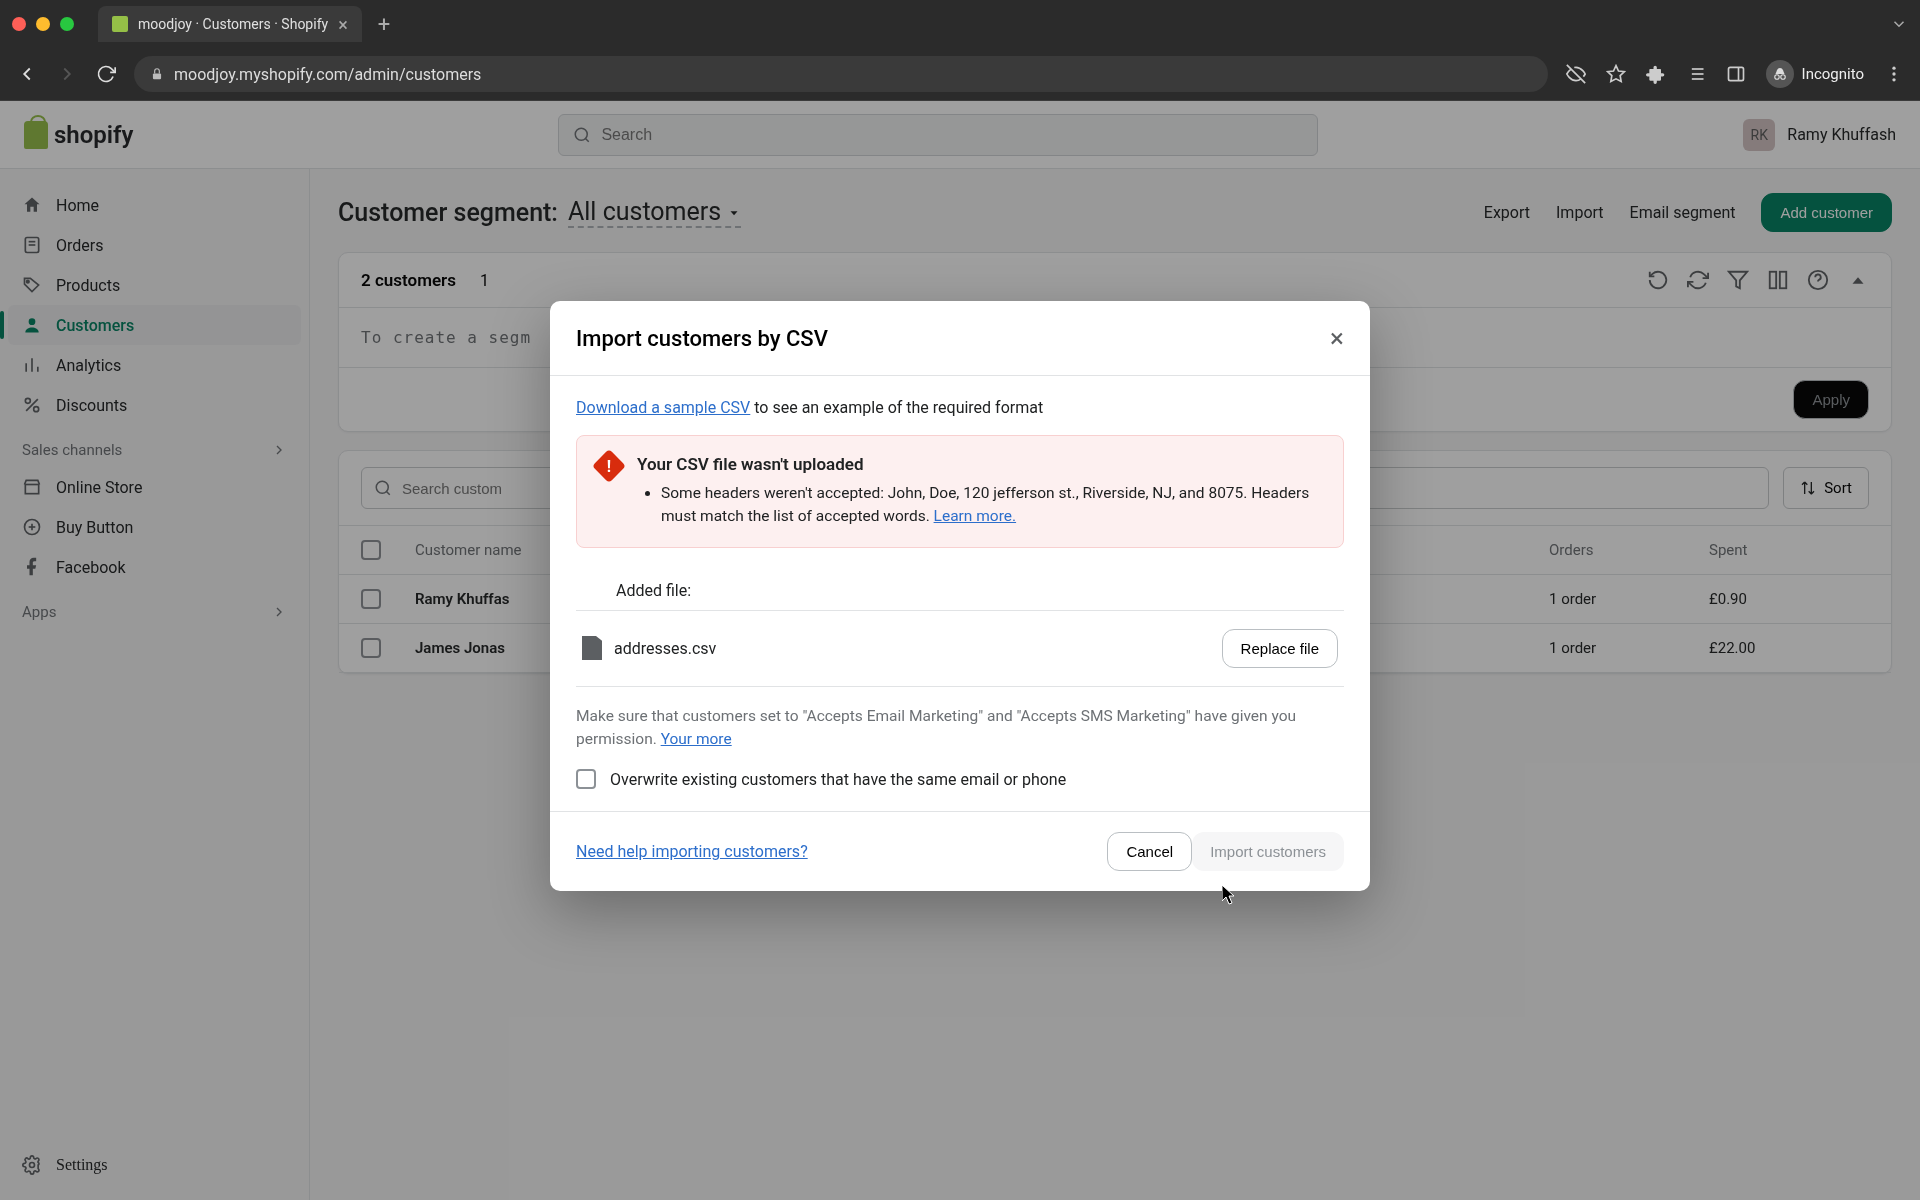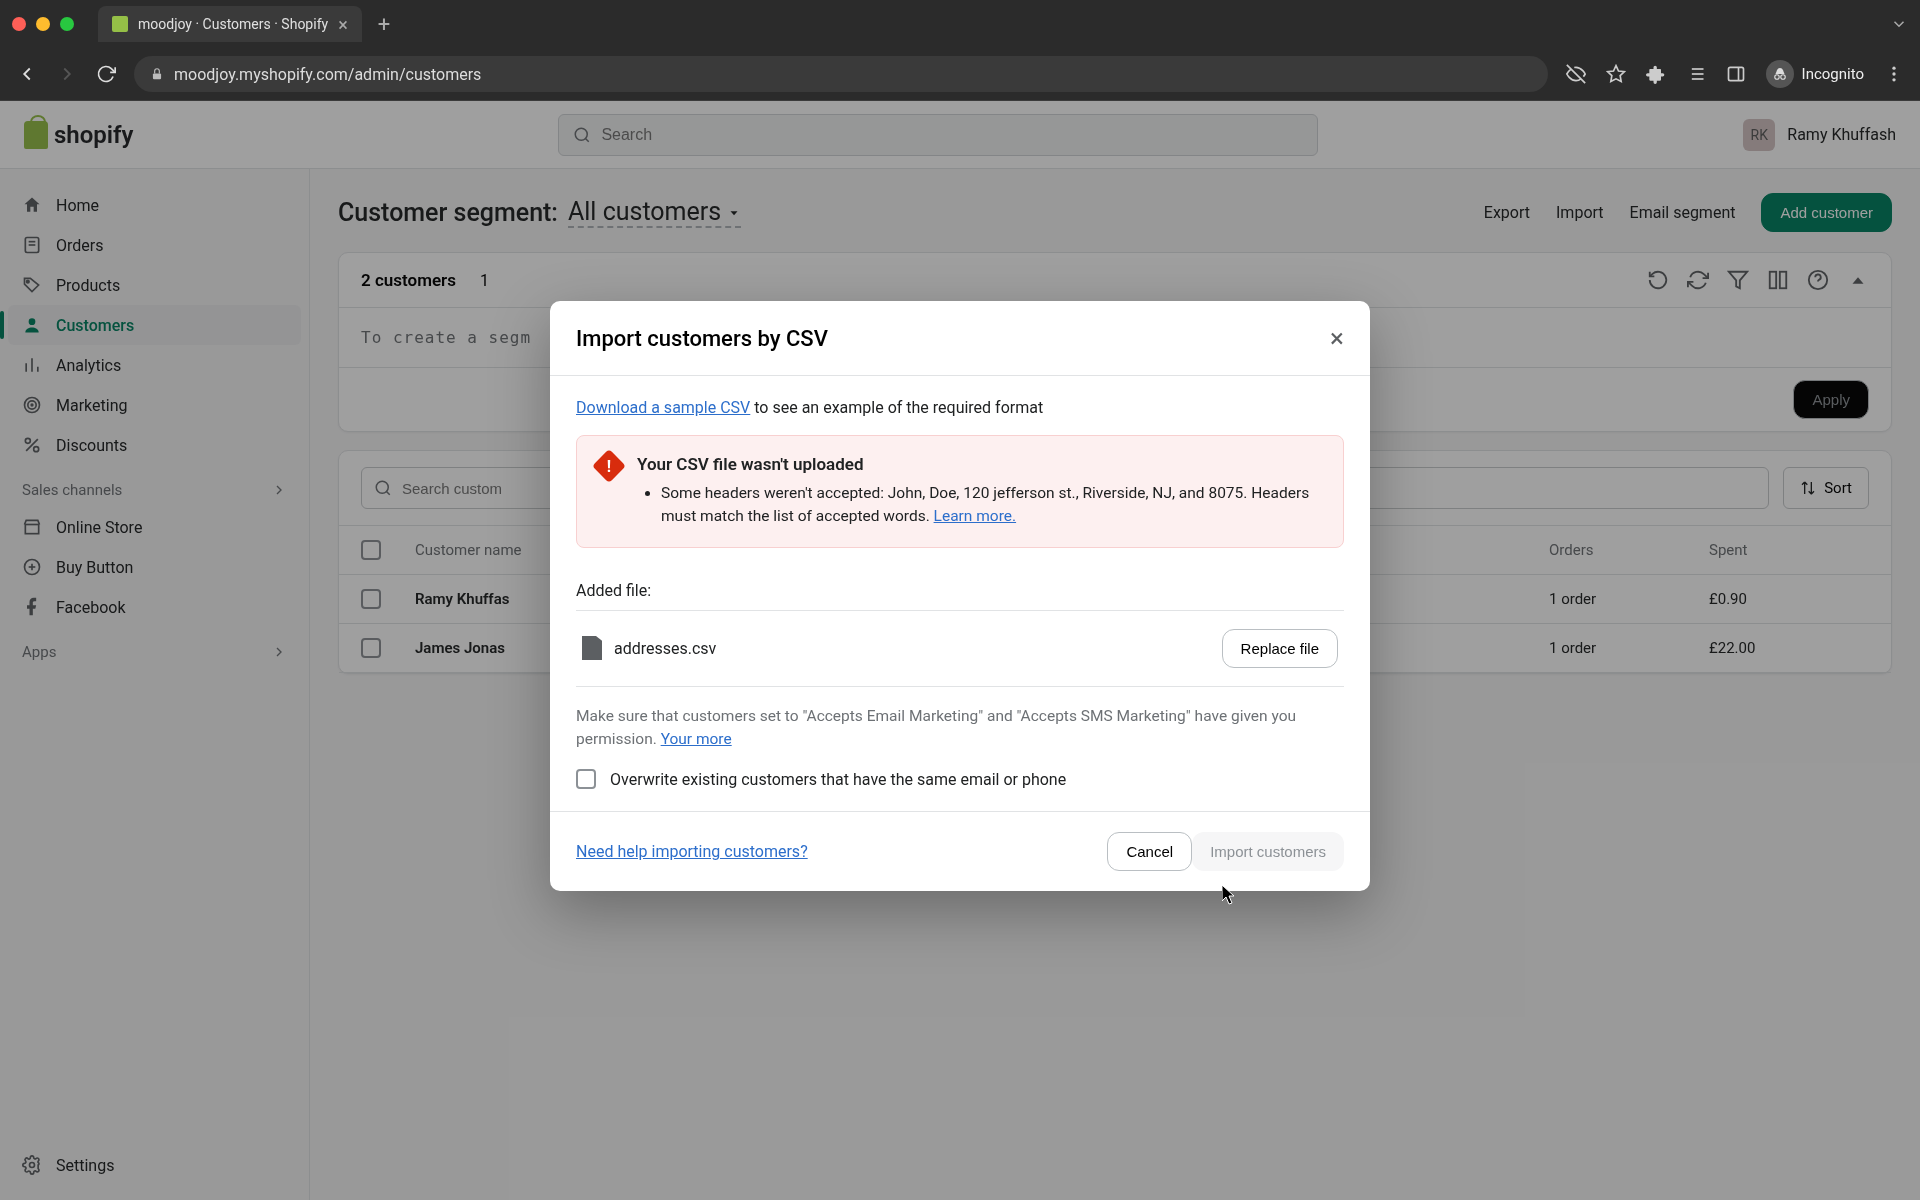--- a/index.html
+++ b/index.html
@@ -41,21 +41,21 @@
 .avatar { width: 32px; height: 32px; border-radius: 6px; background: #d4c5c5; display: flex; align-items: center; justify-content: center; font-size: 14px; color: #5c5c5c; }
 
 .main { display: flex; height: calc(100% - 68px); }
 .sidebar { width: 310px; background: #f6f6f7; padding: 16px 0; display: flex; flex-direction: column; border-right: 1px solid #e1e3e5; }
 .nav-item { display: flex; align-items: center; gap: 14px; padding: 10px 22px; color: #202223; font-size: 16px; cursor: pointer; }
 .nav-item.active { background: #edeeef; color: #008060; font-weight: 500; border-radius: 6px; margin: 0 8px; padding: 10px 14px; position: relative; }
 .nav-item.active::before { content: ''; position: absolute; left: -8px; top: 6px; bottom: 6px; width: 4px; background: #008060; border-radius: 2px; }
 .nav-icon { width: 20px; height: 20px; color: #5c5f62; flex-shrink: 0; }
 .nav-item.active .nav-icon { color: #008060; }
 .section-label { display: flex; justify-content: space-between; align-items: center; padding: 16px 22px 8px; color: #6d7175; font-size: 15px; }
-.sidebar-footer { margin-top: auto; }
+.sidebar-footer { margin-top: auto; font-family: Liberation Serif, serif; }
 
 .content { flex: 1; padding: 24px 28px; overflow: auto; }
 .page-header { display: flex; align-items: center; margin-bottom: 20px; gap: 10px; }
 .page-title { font-size: 25px; font-weight: 500; color: #202223; }
 .segment-value { font-size: 25px; color: #202223; border-bottom: 2px dashed #aeb4b9; cursor: pointer; }
 .page-actions { margin-left: auto; display: flex; gap: 26px; align-items: center; font-size: 16px; color: #202223; }
 .page-actions span { cursor: pointer; }
 .btn { padding: 10px 18px; border-radius: 12px; border: 1px solid #babfc3; background: #fff; font-size: 15px; cursor: pointer; }
 .btn.primary { background: #008060; color: #fff; border-color: #008060; }
 
@@ -85,21 +85,21 @@
 .modal-title { font-size: 22px; font-weight: 500; }
 .modal-close { font-size: 26px; color: #5c5f62; cursor: pointer; }
 .modal-body { padding: 22px 26px; font-size: 16px; color: #202223; }
 .sample-line { margin-bottom: 18px; }
 .link { color: #2c6ecb; text-decoration: underline; cursor: pointer; }
 .error-banner { border: 1px solid #f8d0d0; background: #fdf0f0; border-radius: 8px; padding: 18px 20px; display: flex; gap: 16px; margin-bottom: 33px; }
 .error-icon { width: 24px; height: 24px; background: #d82c0d; border-radius: 4px; transform: rotate(45deg); flex-shrink: 0; position: relative; }
 .error-icon::after { content: '!'; position: absolute; inset: 0; transform: rotate(-45deg); color: #fff; display: flex; align-items: center; justify-content: center; font-weight: bold; }
 .error-title { font-weight: 600; font-size: 17px; margin-bottom: 8px; }
 .error-list { list-style: disc; padding-left: 24px; color: #202223; font-size: 15.5px; line-height: 1.5; }
-.added-label { margin-bottom: 10px; font-size: 16px; }
+.added-label { margin-bottom: 10px; font-size: 16px; margin-left: 40px; }
 .file-row { display: flex; align-items: center; justify-content: space-between; border-top: 1px solid #e1e3e5; border-bottom: 1px solid #e1e3e5; padding: 18px 6px; margin-bottom: 18px; }
 .file-name { display: flex; align-items: center; gap: 12px; }
 .file-icon { width: 20px; height: 24px; background: #5c5f62; clip-path: polygon(0 0, 70% 0, 100% 20%, 100% 100%, 0 100%); }
 .permission-text { color: #6d7175; font-size: 15.5px; line-height: 1.5; margin-bottom: 18px; }
 .overwrite-row { display: flex; align-items: center; gap: 14px; }
 .modal-footer { display: flex; align-items: center; padding: 20px 26px; border-top: 1px solid #e1e3e5; }
 .footer-actions { margin-left: auto; display: flex; }
 .btn.ghost-primary { background: #f6f6f7; color: #8c9196; border: none; }
 
 .cursor { position: absolute; left: 1222px; top: 784px; pointer-events: none; }
@@ -262,28 +262,20 @@
       <div class="nav-item">
         <svg class="nav-icon" viewBox="0 0 24 24" fill="none" stroke="currentColor" stroke-width="2">
             <line x1="5" y1="20" x2="5" y2="10"></line>
             <line x1="12" y1="20" x2="12" y2="4"></line>
             <line x1="19" y1="20" x2="19" y2="14"></line>
           </svg>
         <span>Analytics</span>
       </div>
       <div class="nav-item">
         <svg class="nav-icon" viewBox="0 0 24 24" fill="none" stroke="currentColor" stroke-width="2">
-            <circle cx="12" cy="12" r="9"></circle>
-            <circle cx="12" cy="12" r="5"></circle>
-            <circle cx="12" cy="12" r="1" fill="currentColor"></circle>
-          </svg>
-        <span>Marketing</span>
-      </div>
-      <div class="nav-item">
-        <svg class="nav-icon" viewBox="0 0 24 24" fill="none" stroke="currentColor" stroke-width="2">
             <line x1="19" y1="5" x2="5" y2="19"></line>
             <circle cx="7" cy="7" r="3"></circle>
             <circle cx="17" cy="17" r="3"></circle>
           </svg>
         <span>Discounts</span>
       </div>
 
       <div class="section-label">
         <span>Sales channels</span>
         <svg width="16" height="16" viewBox="0 0 24 24" fill="none" stroke="#6d7175" stroke-width="2">

